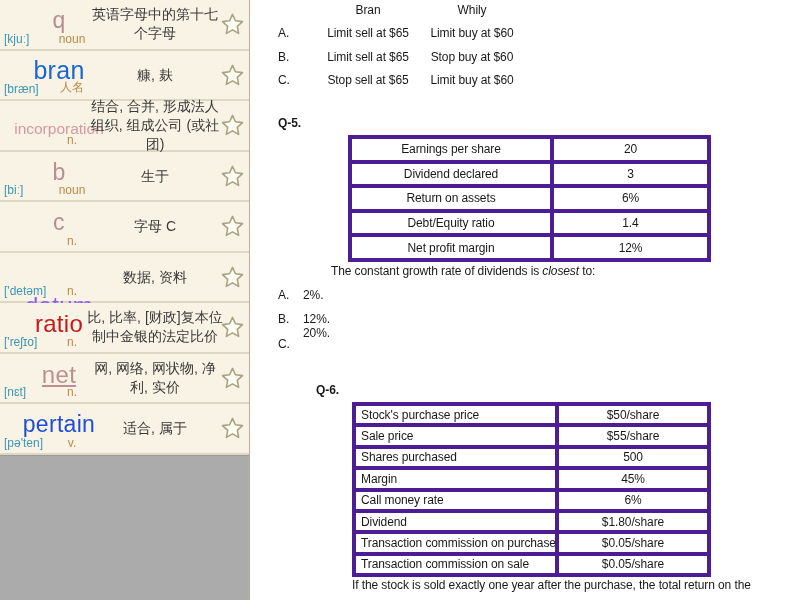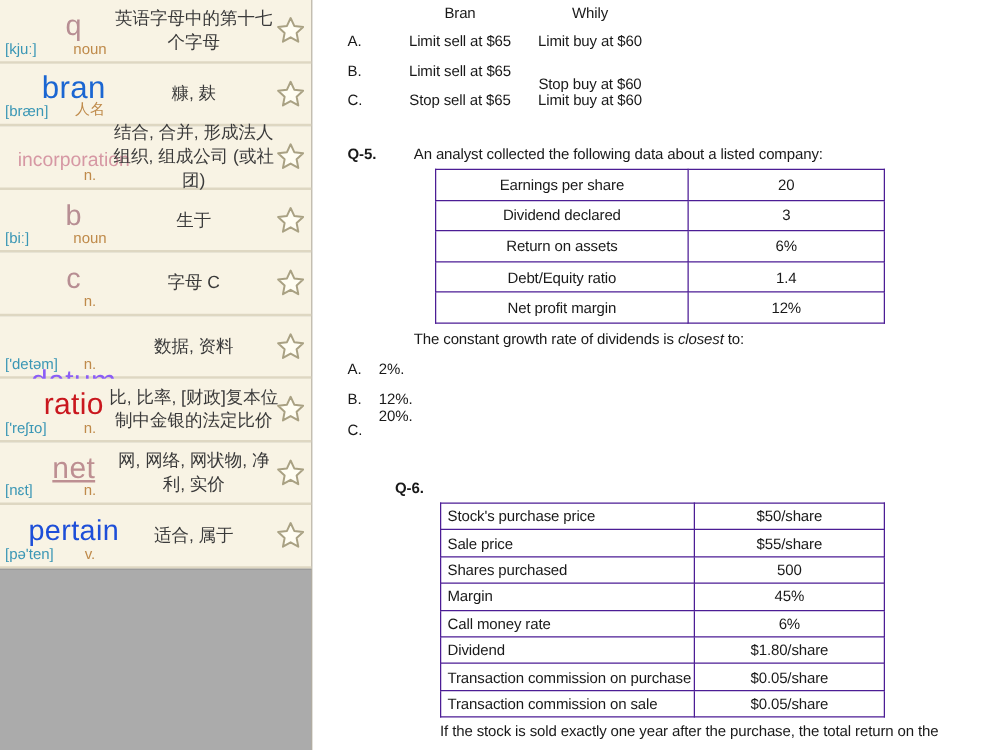--- a/index.html
+++ b/index.html
@@ -31,21 +31,21 @@
   .vocab-empty { position:absolute; left:0; top:454.5px; width:249px; height:145.5px;
                  background:#ababab; border-top:1px solid #9b9b9b; }
 
   
   .doc { position:absolute; left:250px; top:0; width:550px; height:600px;
          background:#ffffff; color:#191919; font-size:12px; letter-spacing:-0.1px; }
   .abs { position:absolute; white-space:nowrap; }
   .bold { font-weight:bold; }
   .cell { text-align:center; }
   .qtable { position:absolute; border-collapse:collapse; table-layout:fixed; }
-  .qtable td { border:1px solid #4c1d95; font-size:12px; text-align:center;
+  .qtable td { border:4px solid #4c1d95; font-size:12px; text-align:center;
                vertical-align:middle; padding:0; overflow:hidden; white-space:nowrap; }
   .q5t tr { height:24.6px; }
   .q6t tr { height:21.4px; }
   .q6t td.lbl { text-align:left; padding-left:5px; }
   .ital { font-style:italic; }
 </style>
 </head>
 <body>
 
 <div class="screen">
@@ -167,28 +167,27 @@
 
     <div class="abs cell" style="left:58px; top:3px; width:120px;">Bran</div>
     <div class="abs cell" style="left:162px; top:3px; width:120px;">Whily</div>
 
     <div class="abs" style="left:28px; top:26px;">A.</div>
     <div class="abs cell" style="left:58px; top:26px; width:120px;">Limit sell at $65</div>
     <div class="abs cell" style="left:162px; top:26px; width:120px;">Limit buy at $60</div>
 
     <div class="abs" style="left:28px; top:50px;">B.</div>
     <div class="abs cell" style="left:58px; top:50px; width:120px;">Limit sell at $65</div>
-    <div class="abs cell" style="left:162px; top:60px; width:120px;">Stop buy at $60</div>
+    <div class="abs cell" style="left:162px; top:50px; width:120px;">Stop buy at $60</div>
 
     <div class="abs" style="left:28px; top:73px;">C.</div>
     <div class="abs cell" style="left:58px; top:73px; width:120px;">Stop sell at $65</div>
     <div class="abs cell" style="left:162px; top:73px; width:120px;">Limit buy at $60</div>
 
     <div class="abs bold" style="left:28px; top:116px;">Q-5.</div>
-    <div class="abs" style="left:81px; top:116px;">An analyst collected the following data about a listed company:</div>
 
     <table class="qtable q5t" style="left:98px; top:135px; width:359px;">
       <colgroup>
           <col style="width:202px">
           <col style="width:157px">
         </colgroup>
       <tbody>
           <tr>
         <td>Earnings per share</td>
         <td>20</td>

